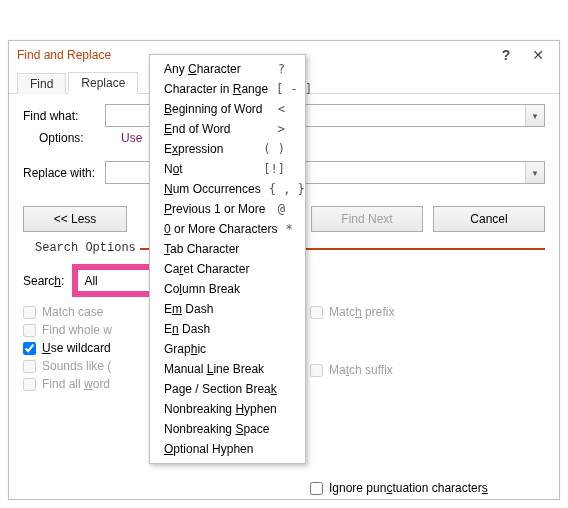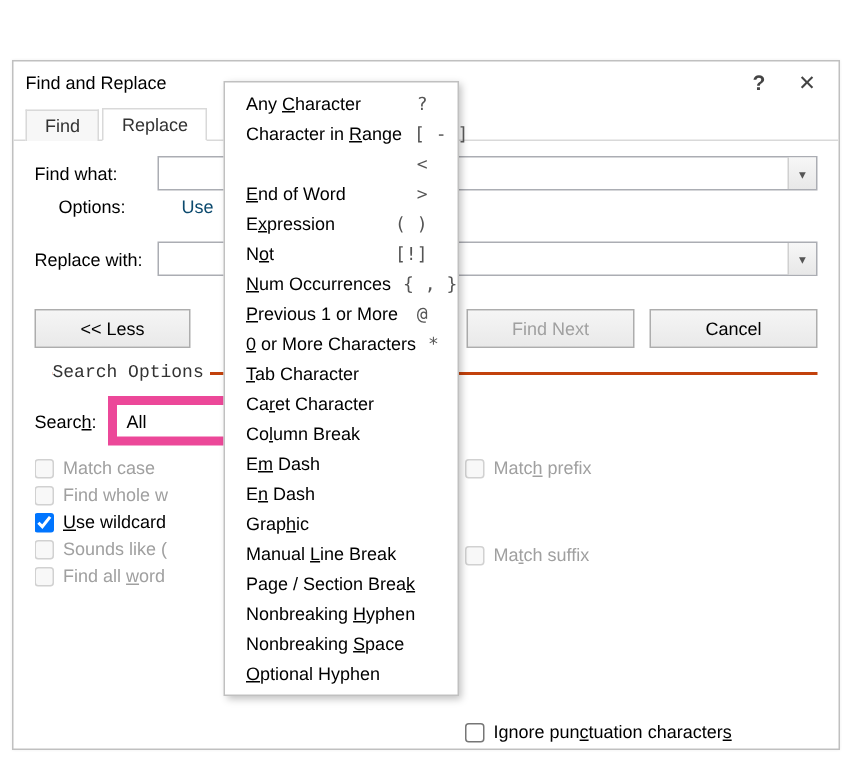--- a/index.html
+++ b/index.html
@@ -19,21 +19,21 @@
     border: 1px solid #c0c0c0;
     box-shadow: 0 0 2px rgba(0,0,0,0.07);
   }
   .titlebar {
     display: flex;
     align-items: center;
     height: 28px;
     padding: 0 6px 0 8px;
     font-size: 12px;
   }
-  .titlebar .title { flex: 1; color: #000000; }
+  .titlebar .title { flex: 1; color: #c2410c; }
   .titlebar .tb-btn {
     width: 30px; height: 20px;
     display: flex; align-items: center; justify-content: center;
     color: #444;
     cursor: pointer;
     margin-left: 2px;
   }
   .titlebar .help { font-size: 14px; font-weight: bold; }
   .titlebar .close { font-size: 14px; }
 
@@ -93,21 +93,21 @@
     background: linear-gradient(#f7f7f7,#e8e8e8);
     font-size: 9px; color: #555;
   }
   .options-line {
     display: flex;
     align-items: center;
     gap: 6px;
     margin: -2px 0 10px 16px;
   }
   .options-line .lbl { width: 76px; }
-  .options-line .value { color: #0c4a6e; }
+  .options-line .value { color: #701a75; }
 
   .btn-row {
     display: flex;
     gap: 10px;
     padding: 4px 0 10px 0;
     align-items: center;
   }
   .btn {
     min-width: 90px;
     height: 24px;
@@ -376,20 +376,21 @@
 
     <div class="special-item">
           <span>Any <span class="ul">C</span>haracter</span>
           <span class="glyph">?</span>
         </div>
         <div class="special-item">
           <span>Character in <span class="ul">R</span>ange</span>
           <span class="glyph">[ - ]</span>
         </div>
         <div class="special-item">
+          <span><span class="ul">B</span>eginning of Word</span>
           <span class="glyph">&lt;</span>
         </div>
         <div class="special-item">
           <span><span class="ul">E</span>nd of Word</span>
           <span class="glyph">&gt;</span>
         </div>
         <div class="special-item">
           <span>E<span class="ul">x</span>pression</span>
           <span class="glyph">( )</span>
         </div>

